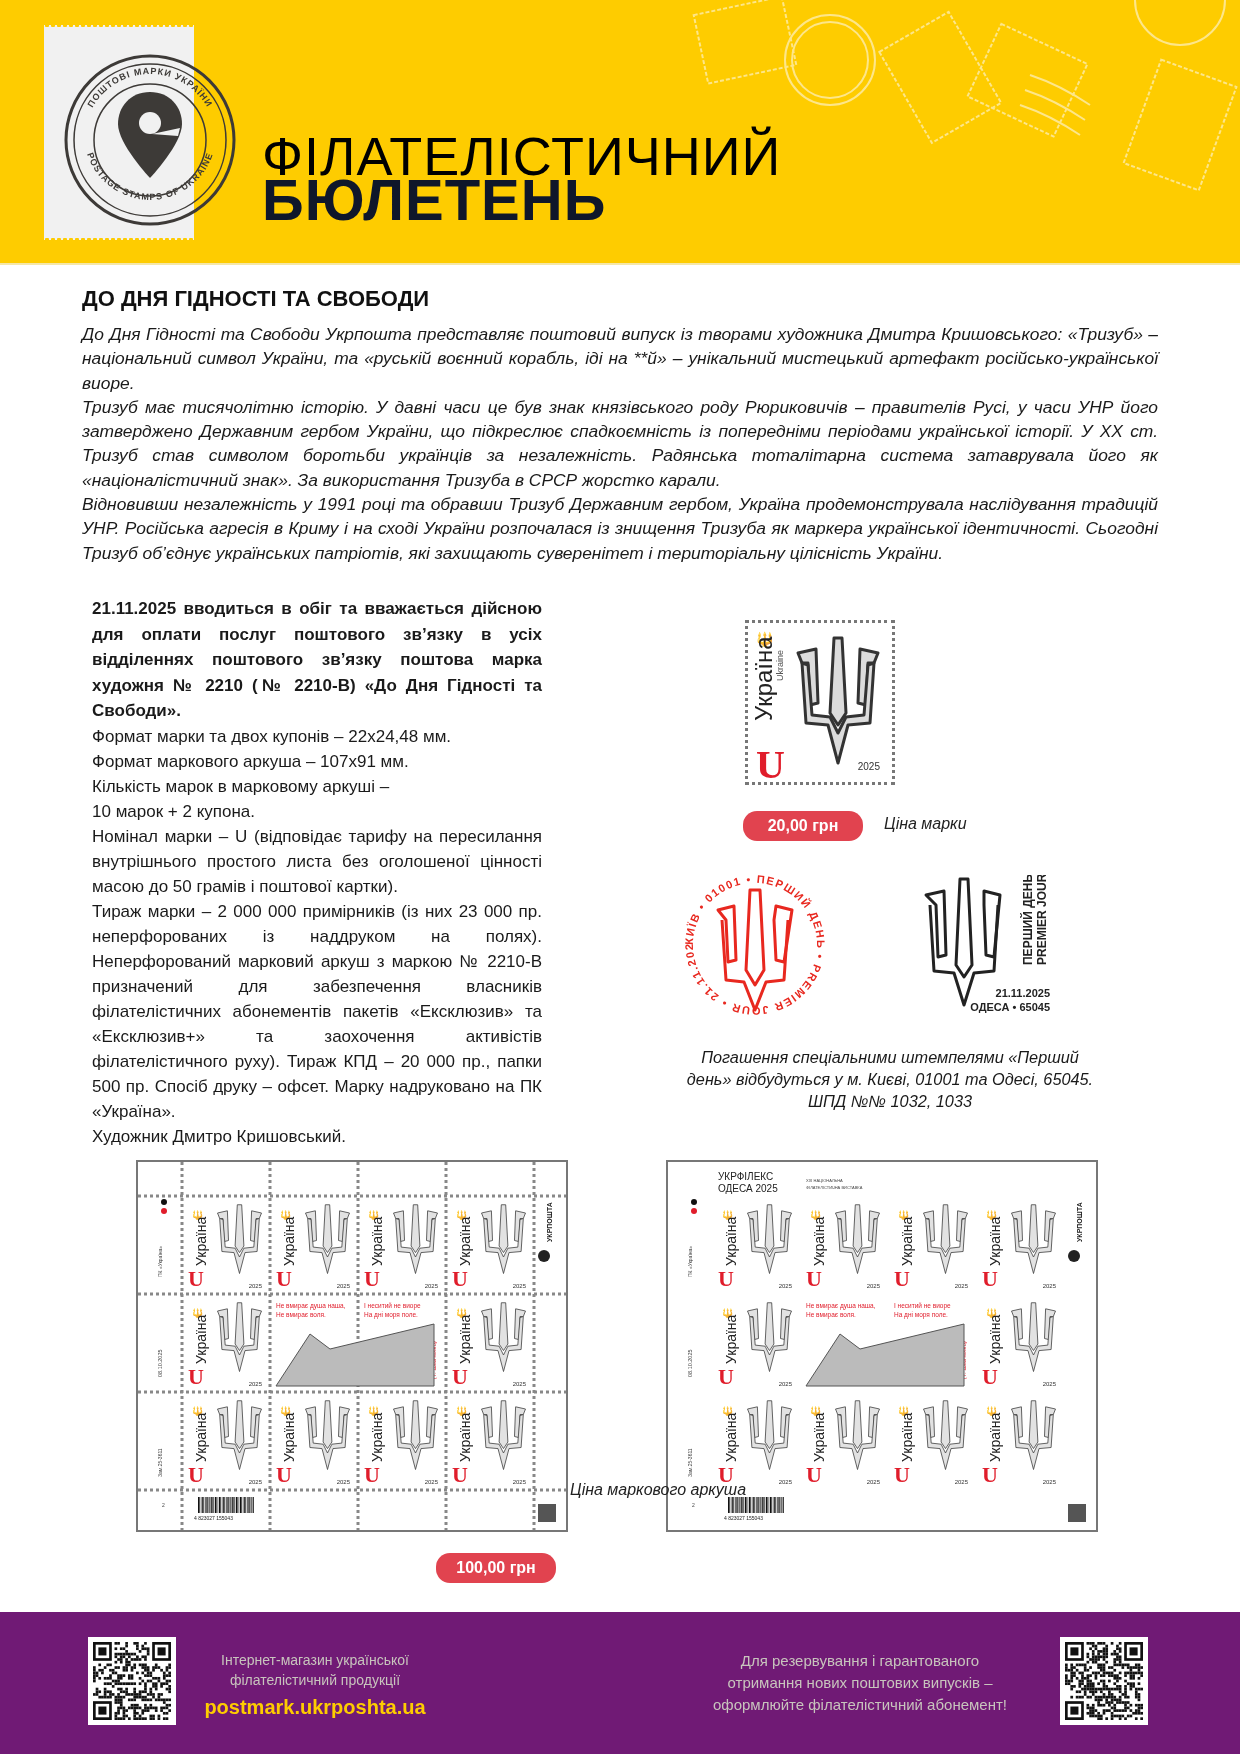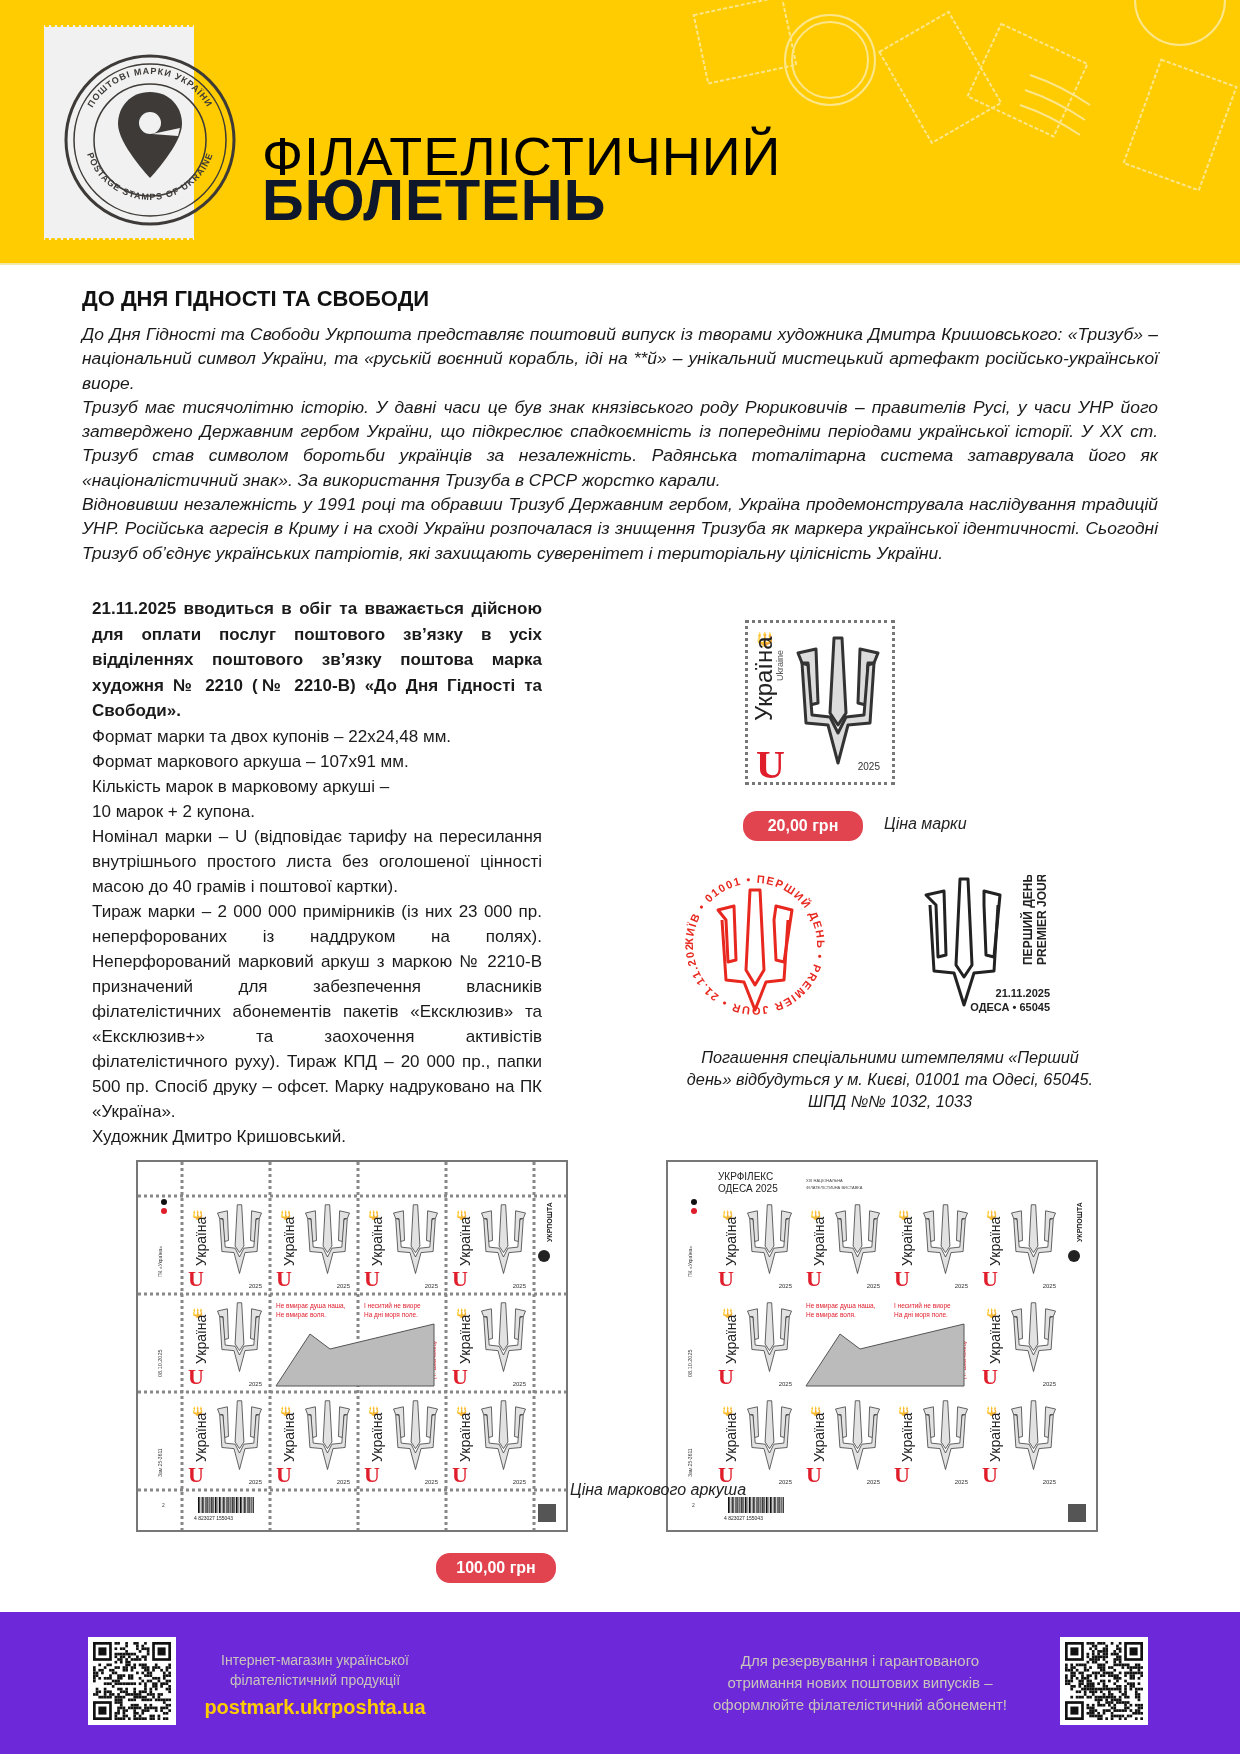--- a/index.html
+++ b/index.html
@@ -43,21 +43,21 @@
   .pm-black { position: absolute; left: 920px; top: 875px; width: 135px; height: 140px; }
   .cancel-note { position: absolute; left: 672px; top: 1046px; width: 436px; font-size: 16.3px; font-style: italic; line-height: 22px; text-align: center; color: #1a1a1a; }
 
   
   .sheet { position: absolute; top: 1160px; width: 432px; height: 372px; background: #fff; border: 2px solid #777; padding-left: 36px; }
   .sheet-perforated { left: 136px; }
   .sheet-imperf { left: 666px; }
   .sheet svg { position: absolute; left: 0; top: 0; }
 
   
-  .footer { position: absolute; left: 0; top: 1612px; width: 1240px; height: 142px; background: #6d28d9; }
+  .footer { position: absolute; left: 0; top: 1612px; width: 1240px; height: 142px; background: #701a75; }
   .qr { position: absolute; width: 88px; height: 88px; background: #fff; padding: 5px; }
   .qr-left { left: 88px; top: 25px; }
   .qr-right { left: 1060px; top: 25px; }
   .footer-text-left { position: absolute; left: 210px; top: 38px; width: 210px; text-align: center; font-size: 14px; line-height: 20px; color: #c8c4bd; }
   .footer-link { position: absolute; left: 200px; top: 84px; width: 230px; text-align: center; font-size: 20px; font-weight: 700; color: #fecc00; }
   .footer-text-right { position: absolute; left: 680px; top: 38px; width: 360px; text-align: center; font-size: 15px; line-height: 22px; color: #c8c4bd; }
 </style>
 </head>
 <body>
 
@@ -107,21 +107,21 @@
   <p>Тризуб має тисячолітню історію. У давні часи це був знак князівського роду Рюриковичів – правителів Русі, у часи УНР його затверджено Державним гербом України, що підкреслює спадкоємність із попередніми періодами української історії. У ХХ ст. Тризуб став символом боротьби українців за незалежність. Радянська тоталітарна система затаврувала його як «націоналістичний знак». За використання Тризуба в СРСР жорстко карали.</p>
   <p>Відновивши незалежність у 1991 році та обравши Тризуб Державним гербом, Україна продемонструвала наслідування традицій УНР. Російська агресія в Криму і на сході України розпочалася із знищення Тризуба як маркера української ідентичності. Сьогодні Тризуб об’єднує українських патріотів, які захищають суверенітет і територіальну цілісність України.</p>
 </div>
 
 <div class="left-col">
   <p class="bold">21.11.2025 вводиться в обіг та вважається дійсною для оплати послуг поштового зв’язку в усіх відділеннях поштового зв’язку поштова марка художня № 2210 (№ 2210-В)  «До Дня Гідності та Свободи».</p>
   <p>Формат марки та двох купонів – 22x24,48 мм.</p>
   <p>Формат маркового аркуша – 107x91 мм.</p>
   <p>Кількість марок в марковому аркуші –</p>
   <p>10 марок + 2 купона.</p>
-  <p>Номінал марки – U (відповідає тарифу на пересилання внутрішнього простого листа без оголошеної цінності масою до 40 грамів і поштової картки).</p>
+  <p>Номінал марки – U (відповідає тарифу на пересилання внутрішнього простого листа без оголошеної цінності масою до 50 грамів і поштової картки).</p>
   <p>Тираж марки – 2 000 000 примірників (із них 23 000 пр. неперфорованих із наддруком на полях). Неперфорований марковий аркуш з маркою № 2210-В призначений для забезпечення власників філателістичних абонементів пакетів «Ексклюзив» та «Ексклюзив+» та заохочення активістів філателістичного руху). Тираж КПД – 20 000 пр., папки 500 пр. Спосіб друку – офсет. Марку надруковано на ПК «Україна».</p>
 </div>
 <div class="artist">Художник Дмитро Кришовський.</div>
 
 <div class="stamp">
   <span class="stamp-tryzub-small">🔱</span>
   <span class="stamp-country">Україна</span>
   <span class="stamp-country-sub">Ukraine</span>
   <span class="stamp-u">U</span>
   <svg class="stamp-art" viewBox="0 0 100 140">

